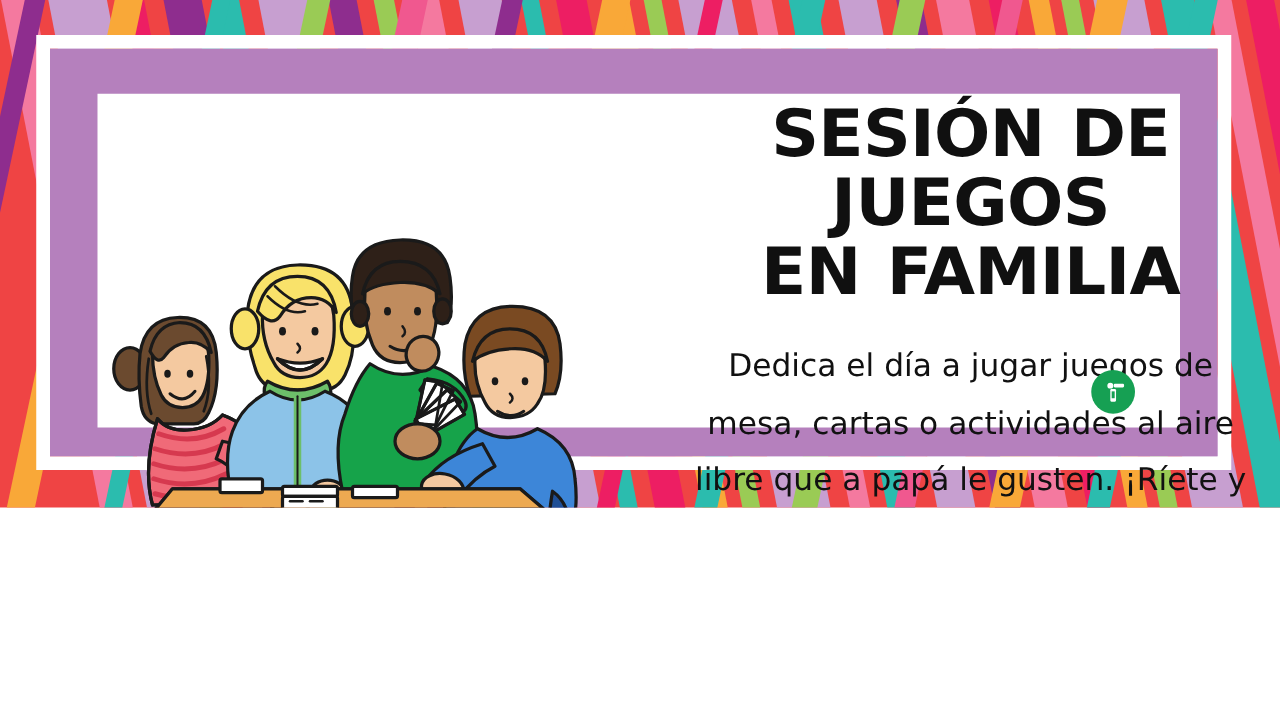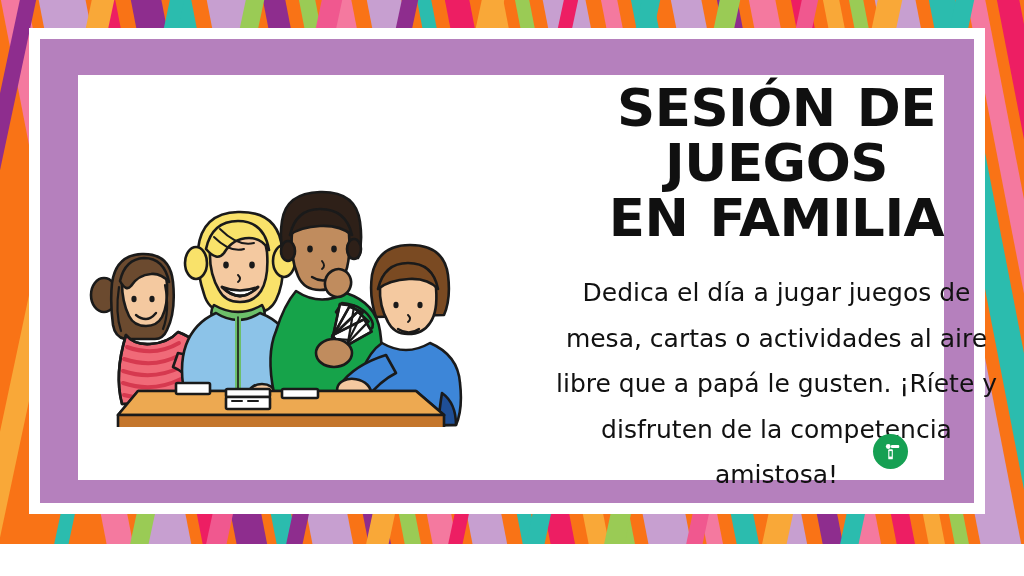--- a/index.html
+++ b/index.html
@@ -3,22 +3,22 @@
 <meta charset="utf-8">
 <style>
   * { margin:0; padding:0; box-sizing:border-box; }
   html, body {
     width:1024px; height:576px; overflow:hidden;
     font-family:"Liberation Sans", sans-serif;
   }
 
   
   #poster {
-    position:relative; width:1024px; height:544px;
-    background:#f97316; overflow:hidden;
+    position:relative; width:1024px; height:406px;
+    background:#ef4444; overflow:hidden;
   }
   #stripes { position:absolute; inset:0; overflow:hidden; }
   .stripe {
     position:absolute; top:-160px; height:900px;
     transform-origin:top center;
   }
 
   
   #white-frame {
     position:absolute; left:29px; top:28px; right:39px; bottom:30px;

